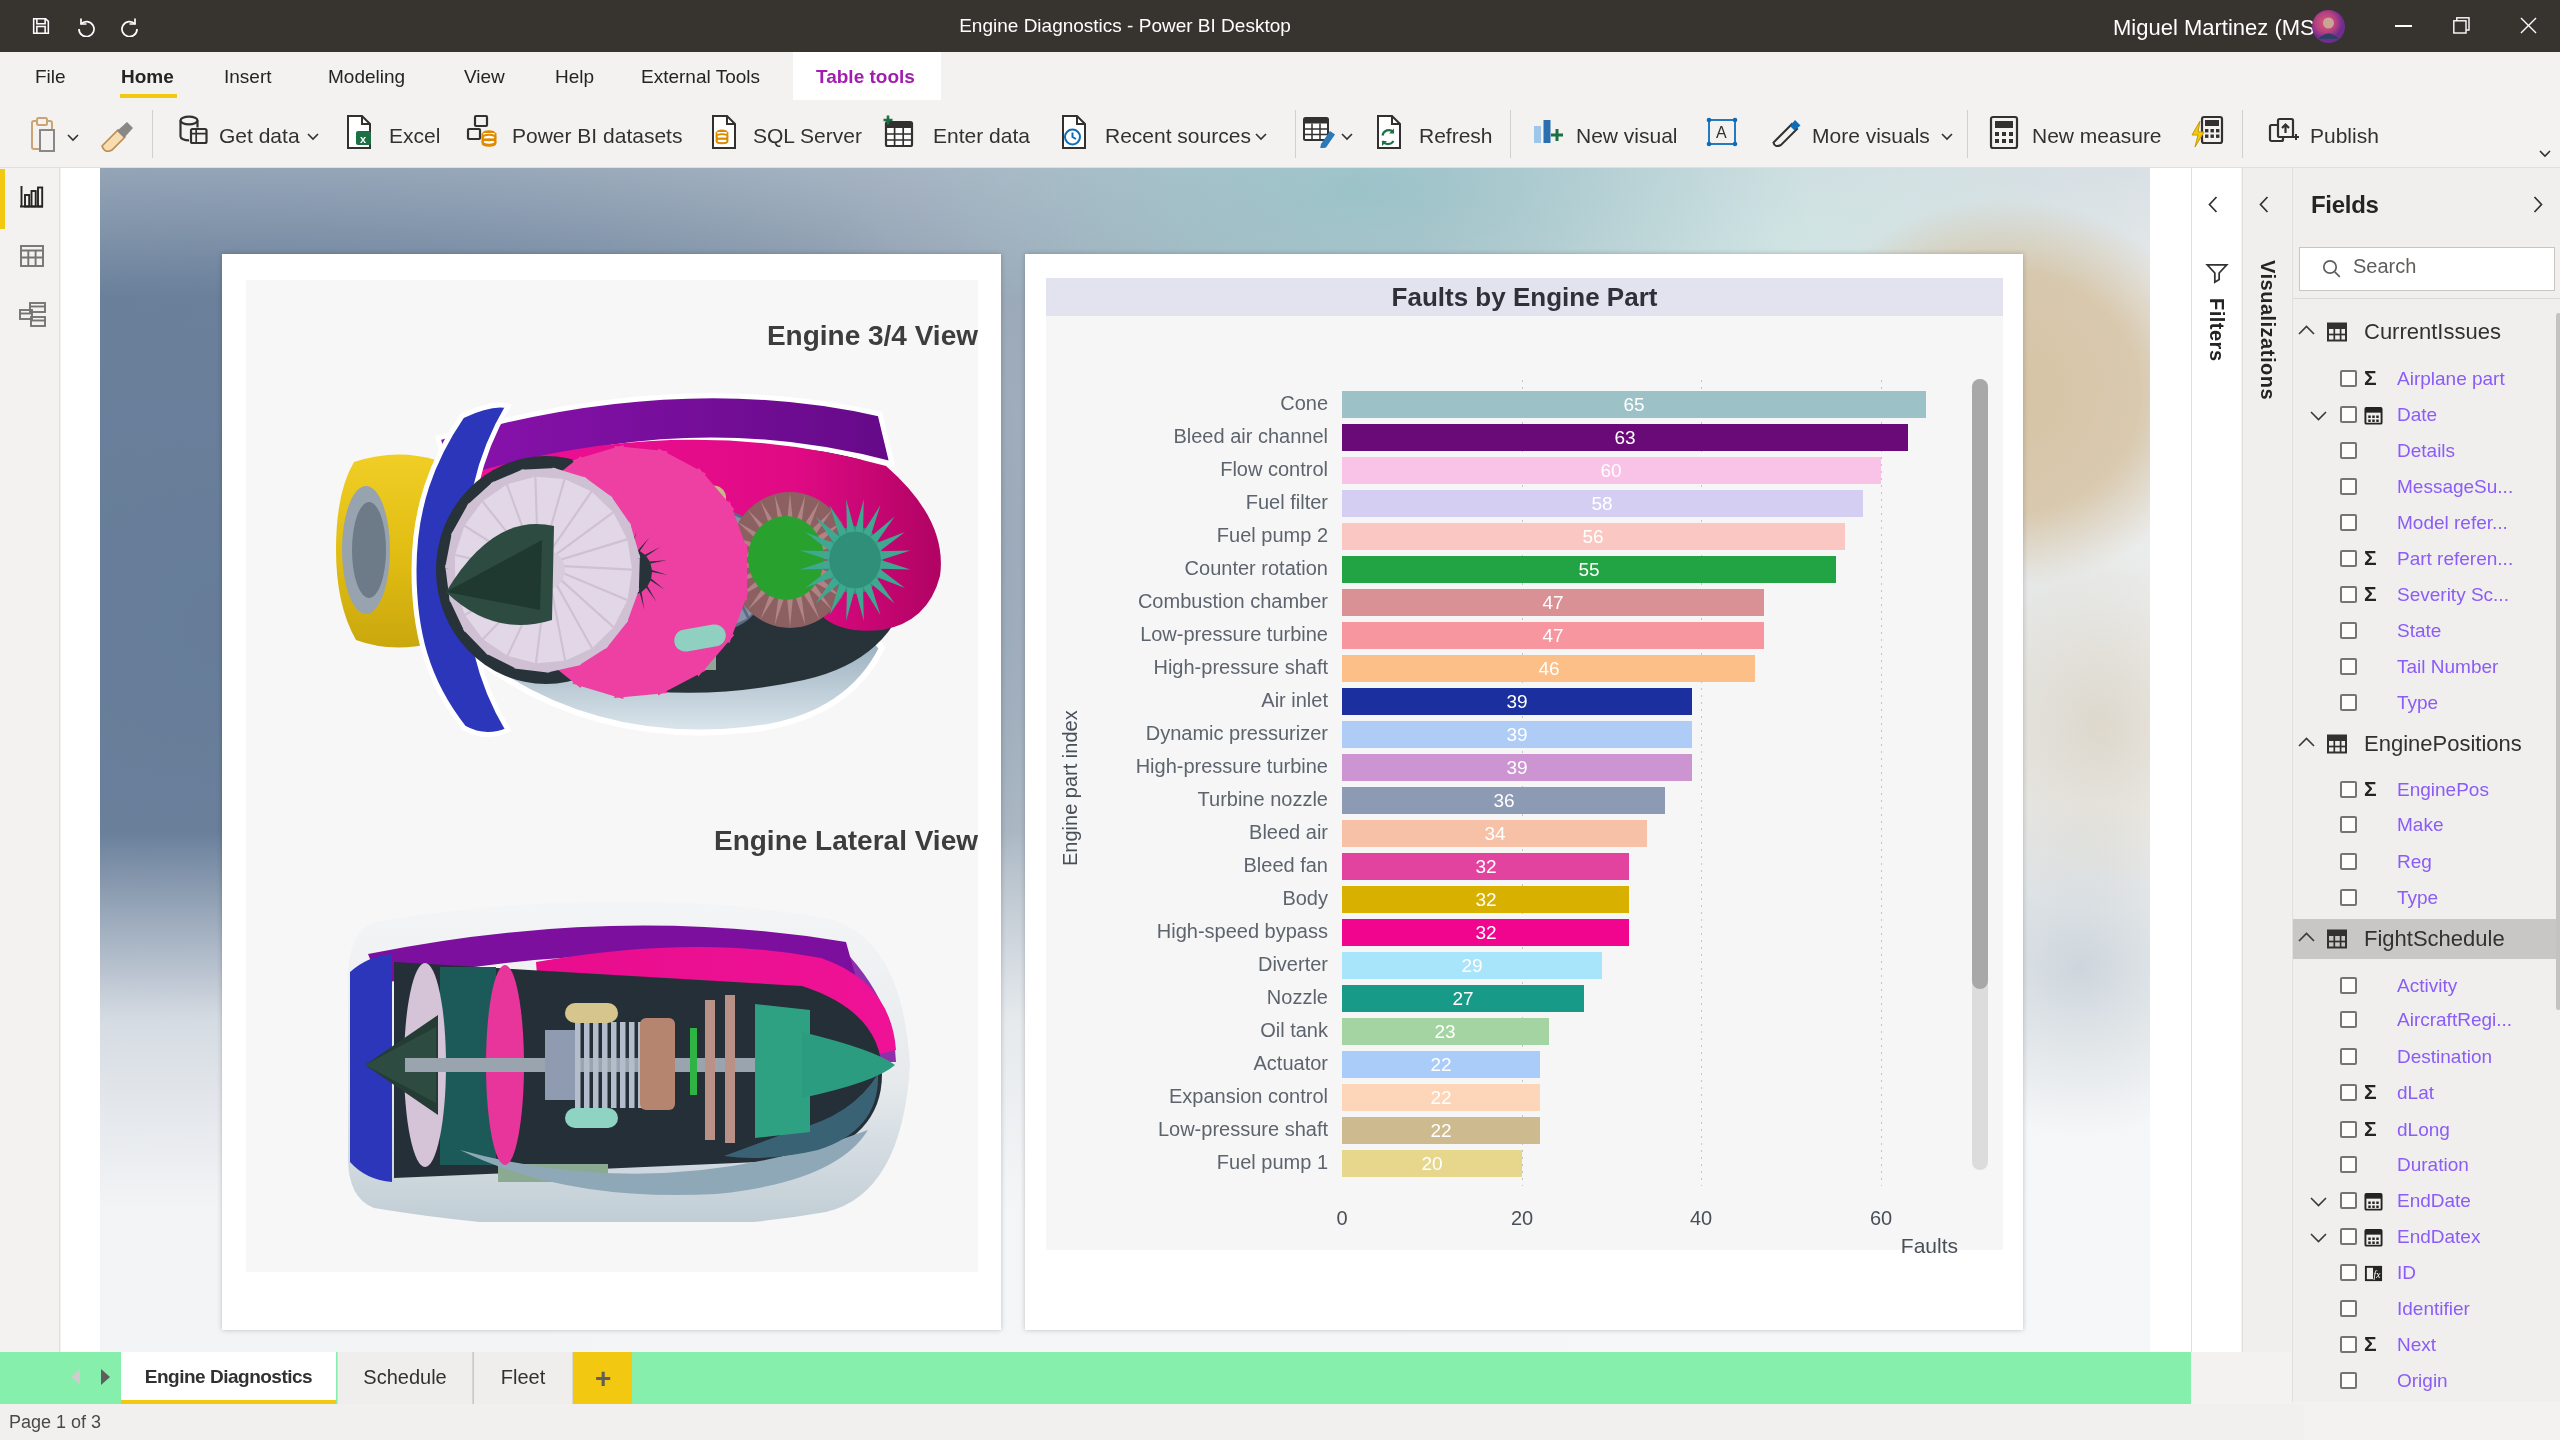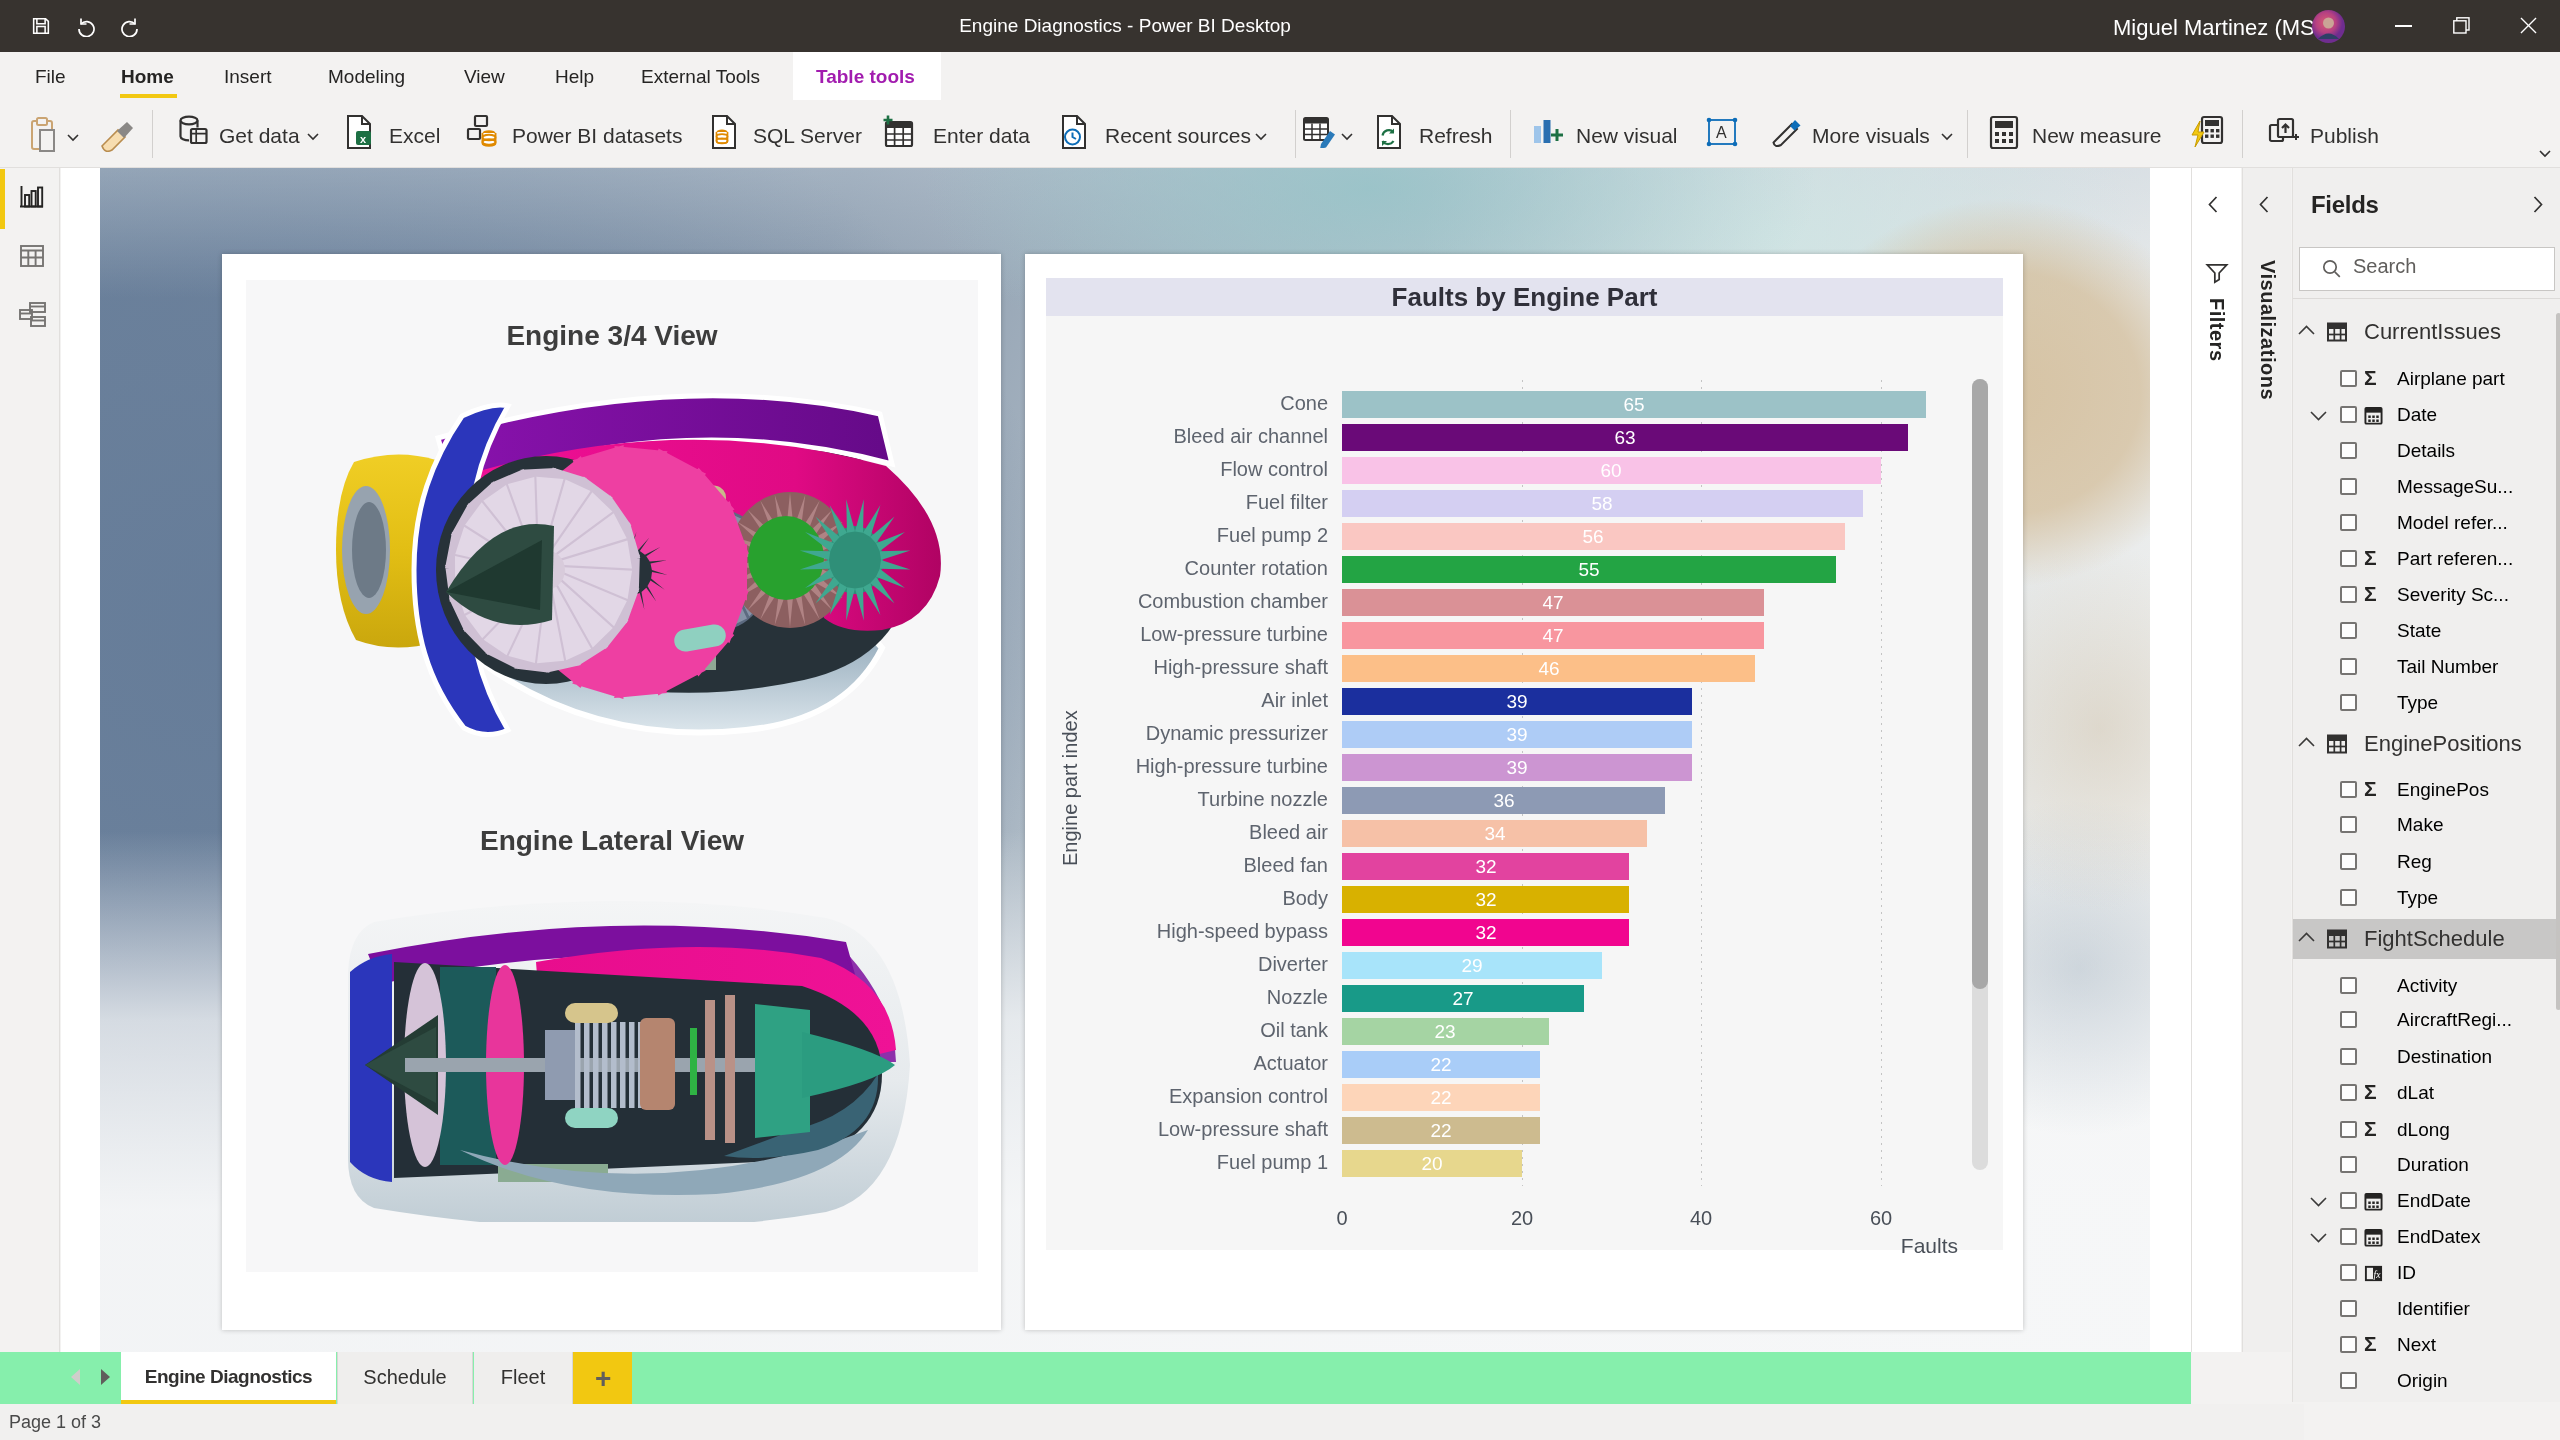--- a/index.html
+++ b/index.html
@@ -22,37 +22,37 @@
  radial-gradient(ellipse 620px 280px at 1270px 20px, rgba(148,195,199,0.8), rgba(148,195,199,0) 72%),
  radial-gradient(ellipse 500px 280px at 1680px 70px, rgba(208,229,228,0.9), rgba(208,229,228,0) 72%),
  linear-gradient(to bottom, rgba(200,212,222,0.40), rgba(200,212,222,0) 130px),
  linear-gradient(to bottom, rgba(247,248,249,0) 56%, rgba(247,248,249,0.75) 72%, rgba(246,247,248,0.97) 88%),
  radial-gradient(ellipse 1150px 900px at 160px 460px, rgba(100,123,152,0.95) 0%, rgba(100,123,152,0.75) 40%, rgba(100,123,152,0) 70%),
  linear-gradient(112deg, #7b8da1 0%, #8c9cae 30%, #b5c1cb 52%, #dde2e4 72%, #eff0ef 92%);
  background-color:#9aa8b5; }
 .panel { position:absolute; background:#fff; box-shadow:0 0 5px rgba(0,0,0,0.22); }
 #lpanel { left:161px; top:86px; width:779px; height:1076px; }
 #lpanel .inner { position:absolute; left:24px; top:26px; width:732px; height:992px; background:#f7f7f8; }
-.imgtitle { position:absolute; width:732px; text-align:center; font-size:28px; font-weight:700; color:#3d3d3d; }
+.imgtitle { position:absolute; width:732px; text-align:right; font-size:28px; font-weight:700; color:#3d3d3d; }
 #rpanel { left:964px; top:86px; width:998px; height:1076px;padding-left:24px; }
 #visual { position:absolute; left:21px; top:24px; width:957px; height:972px; background:#f6f6f6; }
 #vtitle { position:absolute; left:0; top:0; width:957px; height:38px; background:#e3e3ef; text-align:center; font-size:26px; font-weight:700; color:#30303a; line-height:39px; }
 .cat { position:absolute; right:675px; font-size:20px; color:#5e646e; white-space:nowrap; }
 .bar { position:absolute; left:296px; height:27px; }
 .val { position:absolute; width:60px; text-align:center; font-size:19px; color:#fff; }
 .grid { position:absolute; top:102px; width:1px; height:806px; background-image:linear-gradient(#c4c4c4 30%, transparent 30%); background-size:1px 7px; }
 .tick { position:absolute; top:929px; width:60px; text-align:center; font-size:20px; color:#494f58; }
 #filtersbar { position:absolute; left:2191px; top:168px; width:50px; height:1184px; background:#fff; border-left:1px solid #e1dfdd; }
 #visbar { position:absolute; left:2242px; top:168px; width:49px; height:1184px; background:#f0efee; border-left:1px solid #e1dfdd; }
 #fieldspanel { position:absolute; left:2292px; top:168px; width:268px; height:1234px; background:#f0efee; border-left:1px solid #e1dfdd; }
 .vtext { writing-mode:vertical-rl; font-size:20px; font-weight:700; color:#252423; letter-spacing:0.5px; }
 .frow { position:absolute; left:0; width:268px; }
 .cbox { position:absolute; left:47px; top:9px; width:17px; height:17px; border:2px solid #767472; border-radius:2px; background:#fdfdfd; }
 .sig { position:absolute; left:71px; top:5px; font-size:21px; font-weight:700; color:#252423; }
-.flabel { position:absolute; left:104px; top:7px; font-size:19px; color:#000000; white-space:nowrap; }
+.flabel { position:absolute; left:104px; top:7px; font-size:19px; color:#8b5cf6; white-space:nowrap; }
 .tlabel { position:absolute; left:71px; top:7px; font-size:22px; color:#323130; white-space:nowrap; }
 #tabstrip { position:absolute; left:0; top:1352px; width:2191px; height:52px; background:#86efac; }
 #statusbar { position:absolute; left:0; top:1404px; width:2304px; height:36px; background:#f1f0ef; font-size:18px; color:#494949; }
 .tab { position:absolute; top:0; height:52px; text-align:center; font-size:20px; color:#323130; line-height:50px; }
 svg.icon { position:absolute; }
 </style></head>
 <body>
 
 <div id="titlebar">
  <svg class="icon" style="left:30px;top:15px" width="22" height="22" viewBox="0 0 24 24" fill="none" stroke="#fff" stroke-width="1.7">

